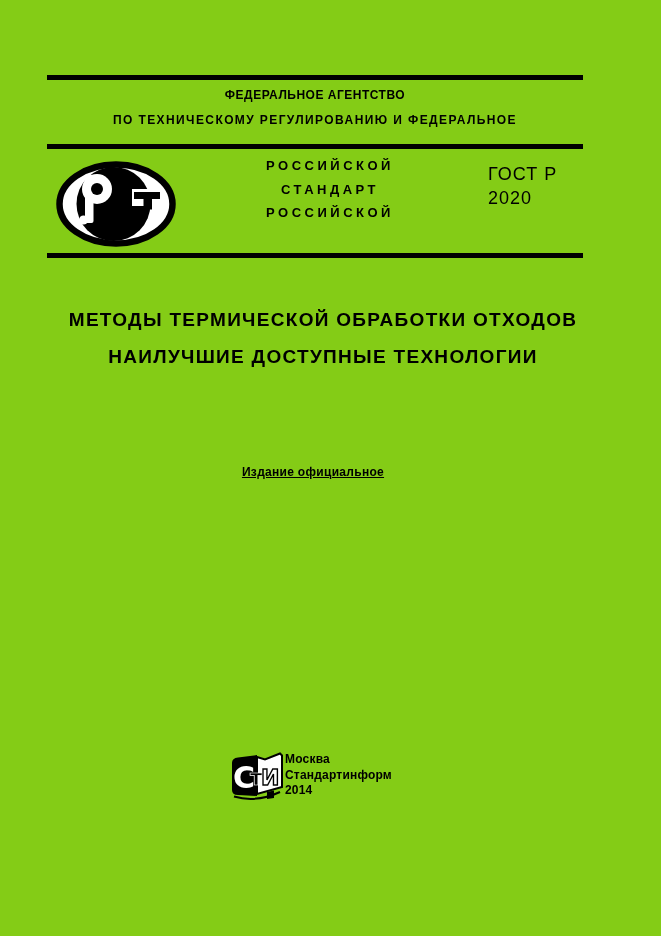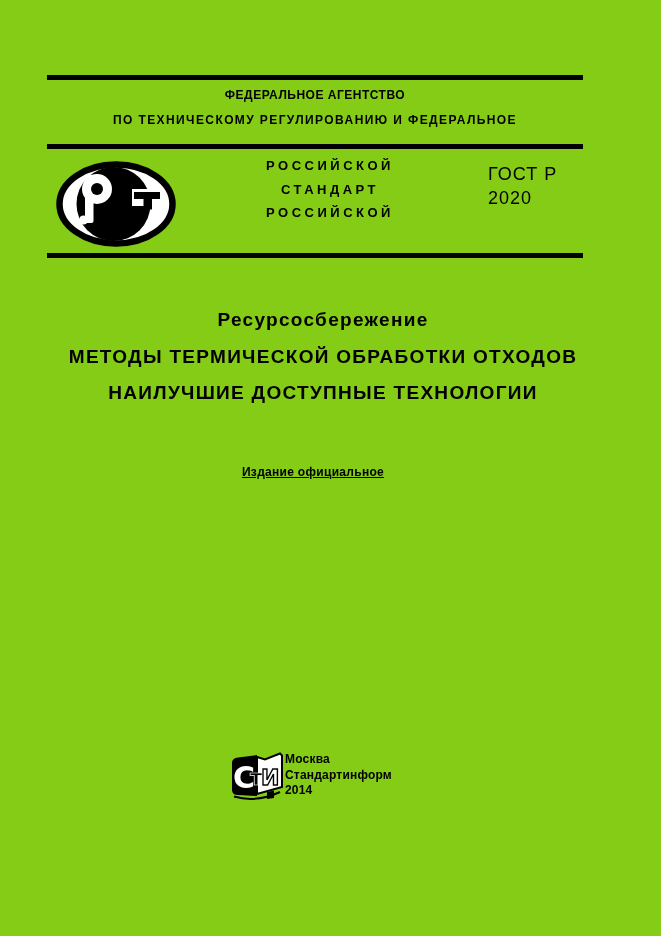--- a/index.html
+++ b/index.html
@@ -147,21 +147,20 @@
   </div>
 
   <div class="designation">
     <div>ГОСТ Р</div>
     <div>2020</div>
   </div>
 
   <div class="rule rule-3"></div>
 
   <div class="title-block">
-    <div>Ресурсосбережение</div>
     <div>МЕТОДЫ ТЕРМИЧЕСКОЙ ОБРАБОТКИ ОТХОДОВ</div>
     <div>НАИЛУЧШИЕ ДОСТУПНЫЕ ТЕХНОЛОГИИ</div>
   </div>
 
   <div class="edition-note">Издание официальное</div>
 
   <svg class="imprint-logo" viewBox="0 0 54 50" aria-hidden="true">
     <path d="M2,11 Q2,6 8,5.5 L27,3 L27,44 L8,43 Q2,43 2,38 Z" fill="#000000"></path>
     <path d="M27,5 L35,7.5 L50,1.5 L52,3.5 L52,35 L27,42 Z" fill="#ffffff" stroke="#000000" stroke-width="2"></path>
     <path d="M37,40 L44,38.5 L44,46 L37,47 Z" fill="#000000"></path>

